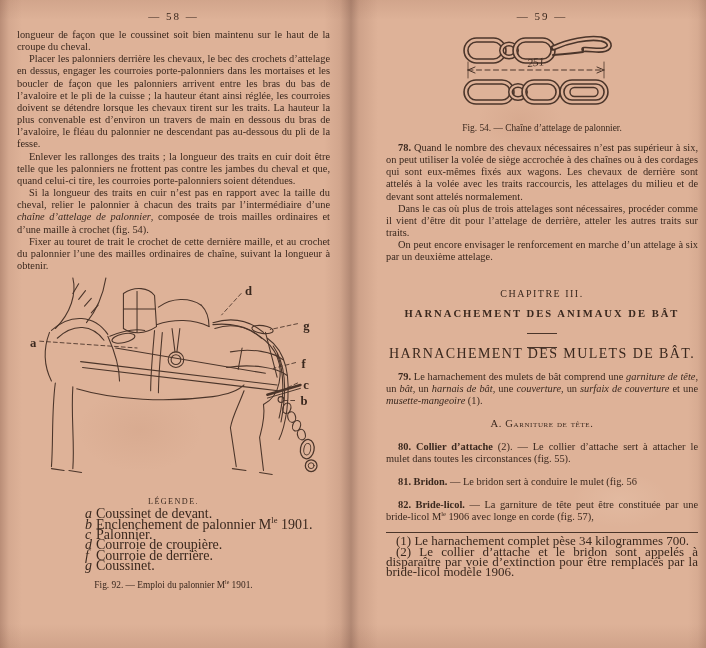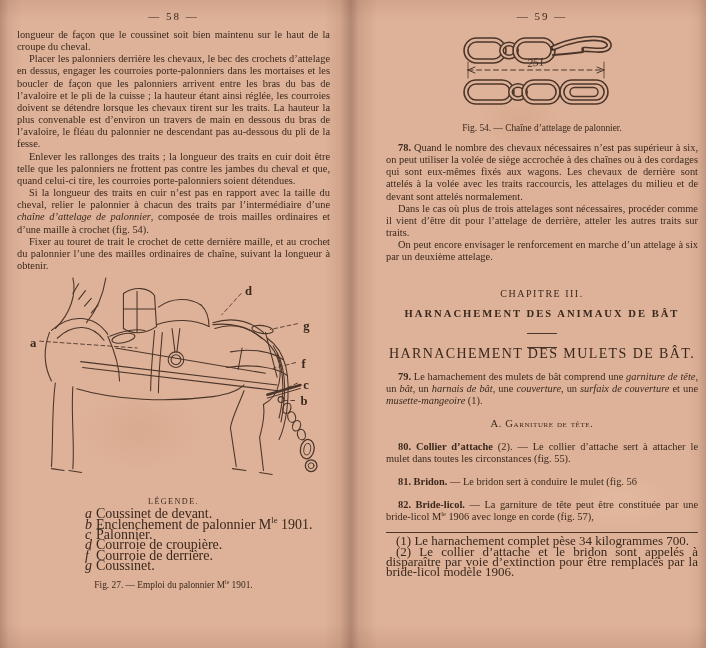--- a/index.html
+++ b/index.html
@@ -172,21 +172,21 @@
 
   <div class="legend-title">LÉGENDE.</div>
   <div class="legend-rows">
     <div class="legend-row"><span class="key">a</span><span><span>Coussinet de devant.</span></span></div>
     <div class="legend-row"><span class="key">b</span><span><span>Enclenchement de palonnier M</span><sup>le</sup><span> 1901.</span></span></div>
     <div class="legend-row"><span class="key">c</span><span><span>Palonnier.</span></span></div>
     <div class="legend-row"><span class="key">d</span><span><span>Courroie de croupière.</span></span></div>
     <div class="legend-row"><span class="key">f</span><span><span>Courroie de derrière.</span></span></div>
     <div class="legend-row"><span class="key">g</span><span><span>Coussinet.</span></span></div>
   </div>
-  <div class="caption"><span>Fig. 27. — Emploi du palonnier M</span><sup>le</sup><span> 1901.</span></div>
+  <div class="caption"><span>Fig. 92. — Emploi du palonnier M</span><sup>le</sup><span> 1901.</span></div>
 </div>
 
 <div class="page right">
   <div class="pagenum">— 59 —</div>
 
   <div class="fig-chain">
     <svg width="180" height="88" viewBox="0 0 180 88">
       <g>
 
         <rect x="14" y="12" width="38" height="21" rx="10.5" class="ink" stroke-width="5.5"></rect>

